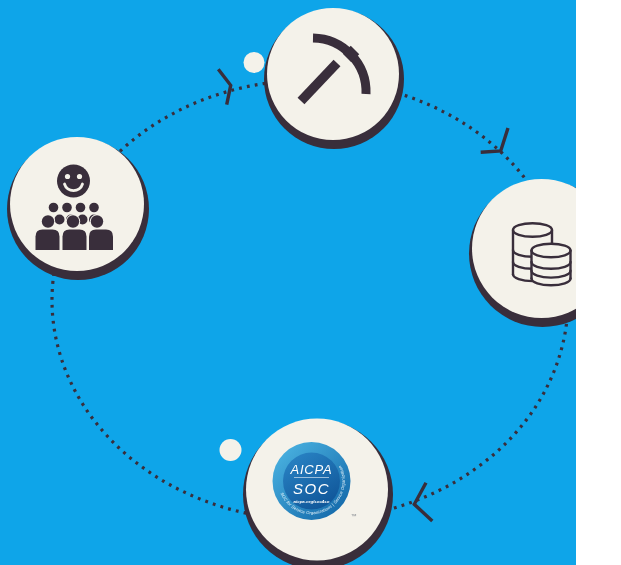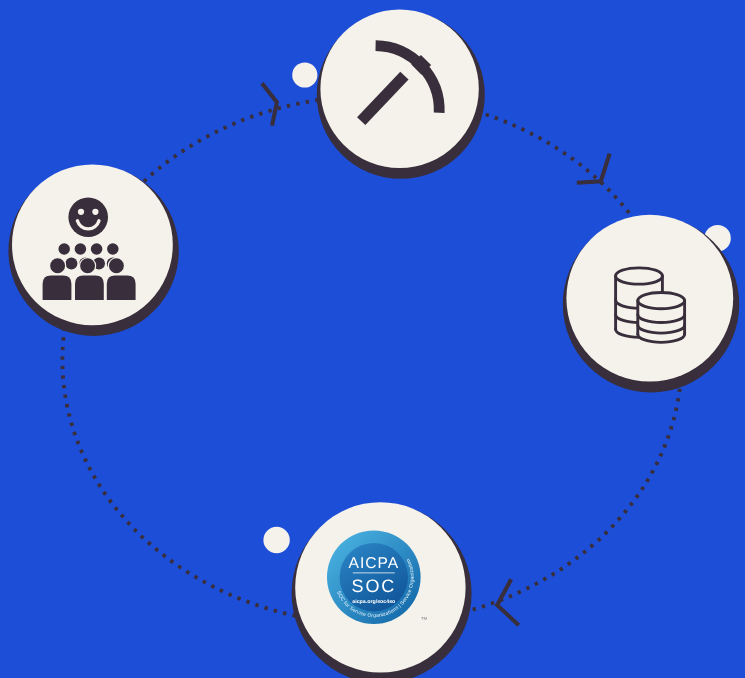--- a/index.html
+++ b/index.html
@@ -1,17 +1,17 @@
 <!DOCTYPE html>
 <html><head>
 <meta charset="utf-8">
 <style>
   html,body{margin:0;padding:0;background:#ffffff;}
-  .canvas{position:relative;width:621px;height:565px;overflow:hidden;background:#1d4ed8;
-          font-family:"Liberation Sans",sans-serif;}
+  .canvas{position:relative;width:576px;height:565px;overflow:hidden;background:#0ea5e9;
+          font-family:"Liberation Sans",sans-serif;font-style:italic;}
   svg text{font-family:"Liberation Sans",sans-serif;}
 </style>
 </head>
 <body>
 
 <div class="canvas">
 <svg width="621" height="565" viewBox="0 0 621 565" xmlns="http://www.w3.org/2000/svg">
   <defs>
     <linearGradient id="bgrad" x1="0" y1="0" x2="1" y2="1">
       <stop offset="0" stop-color="#4fb9e6"></stop>

